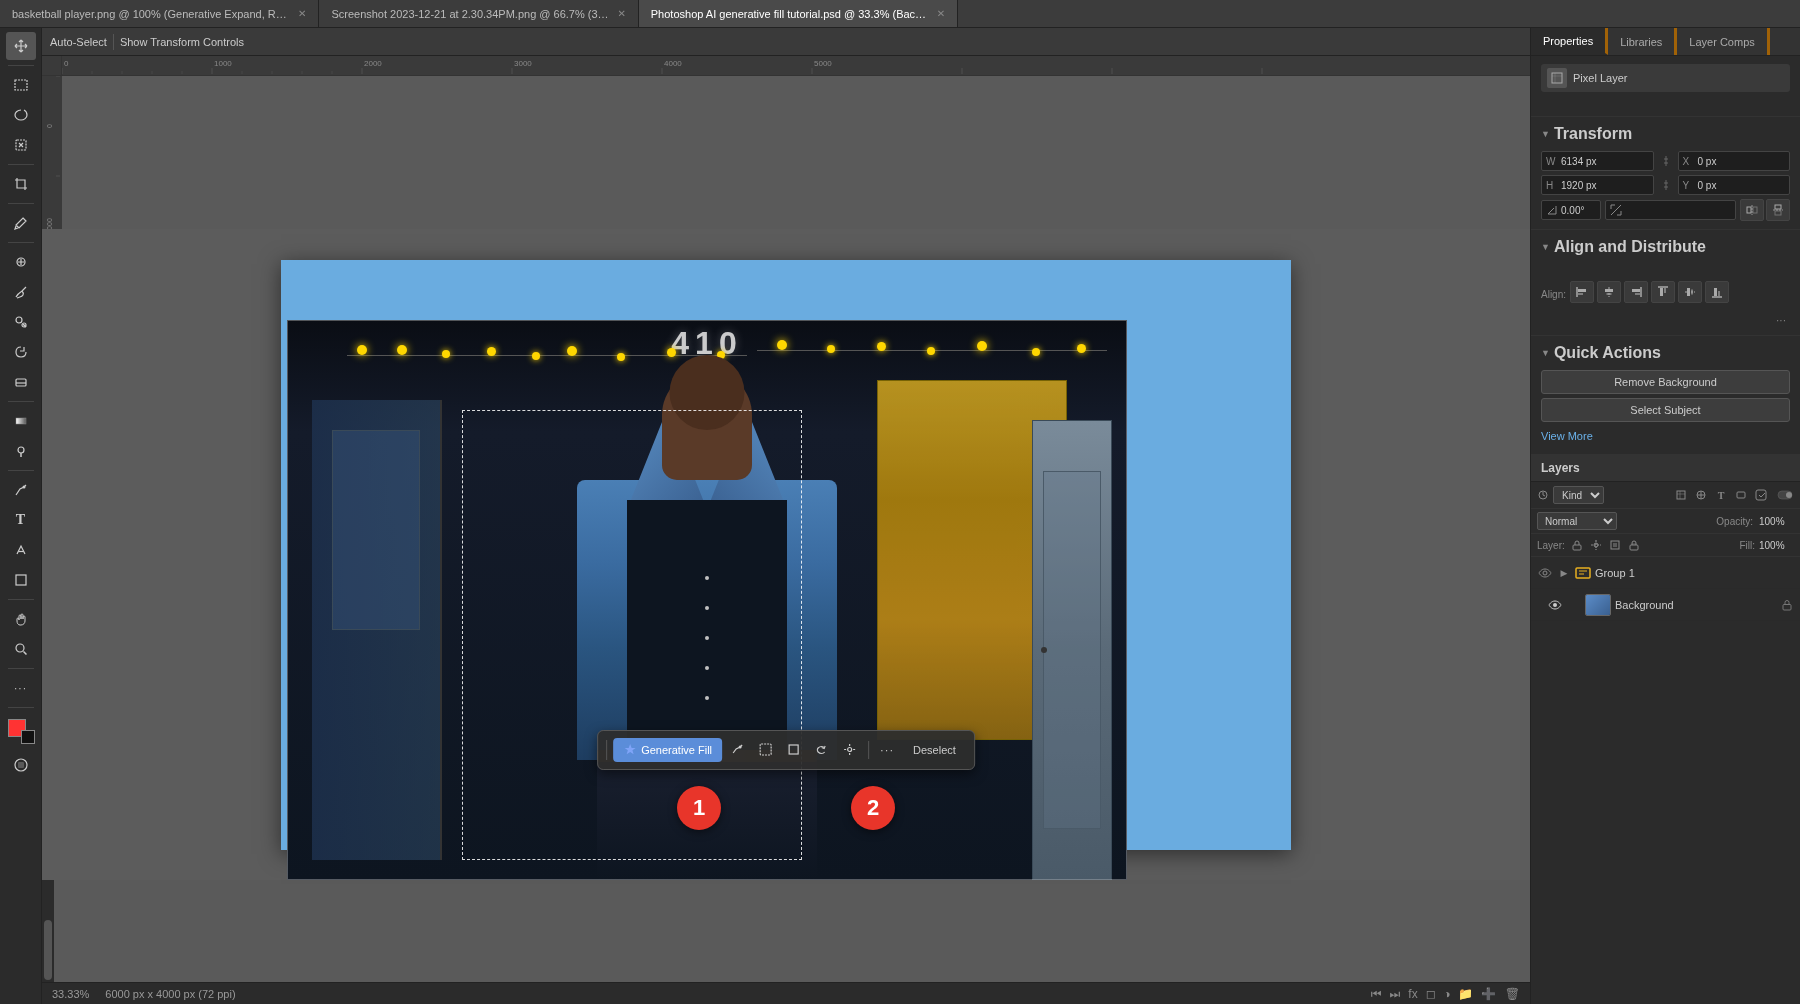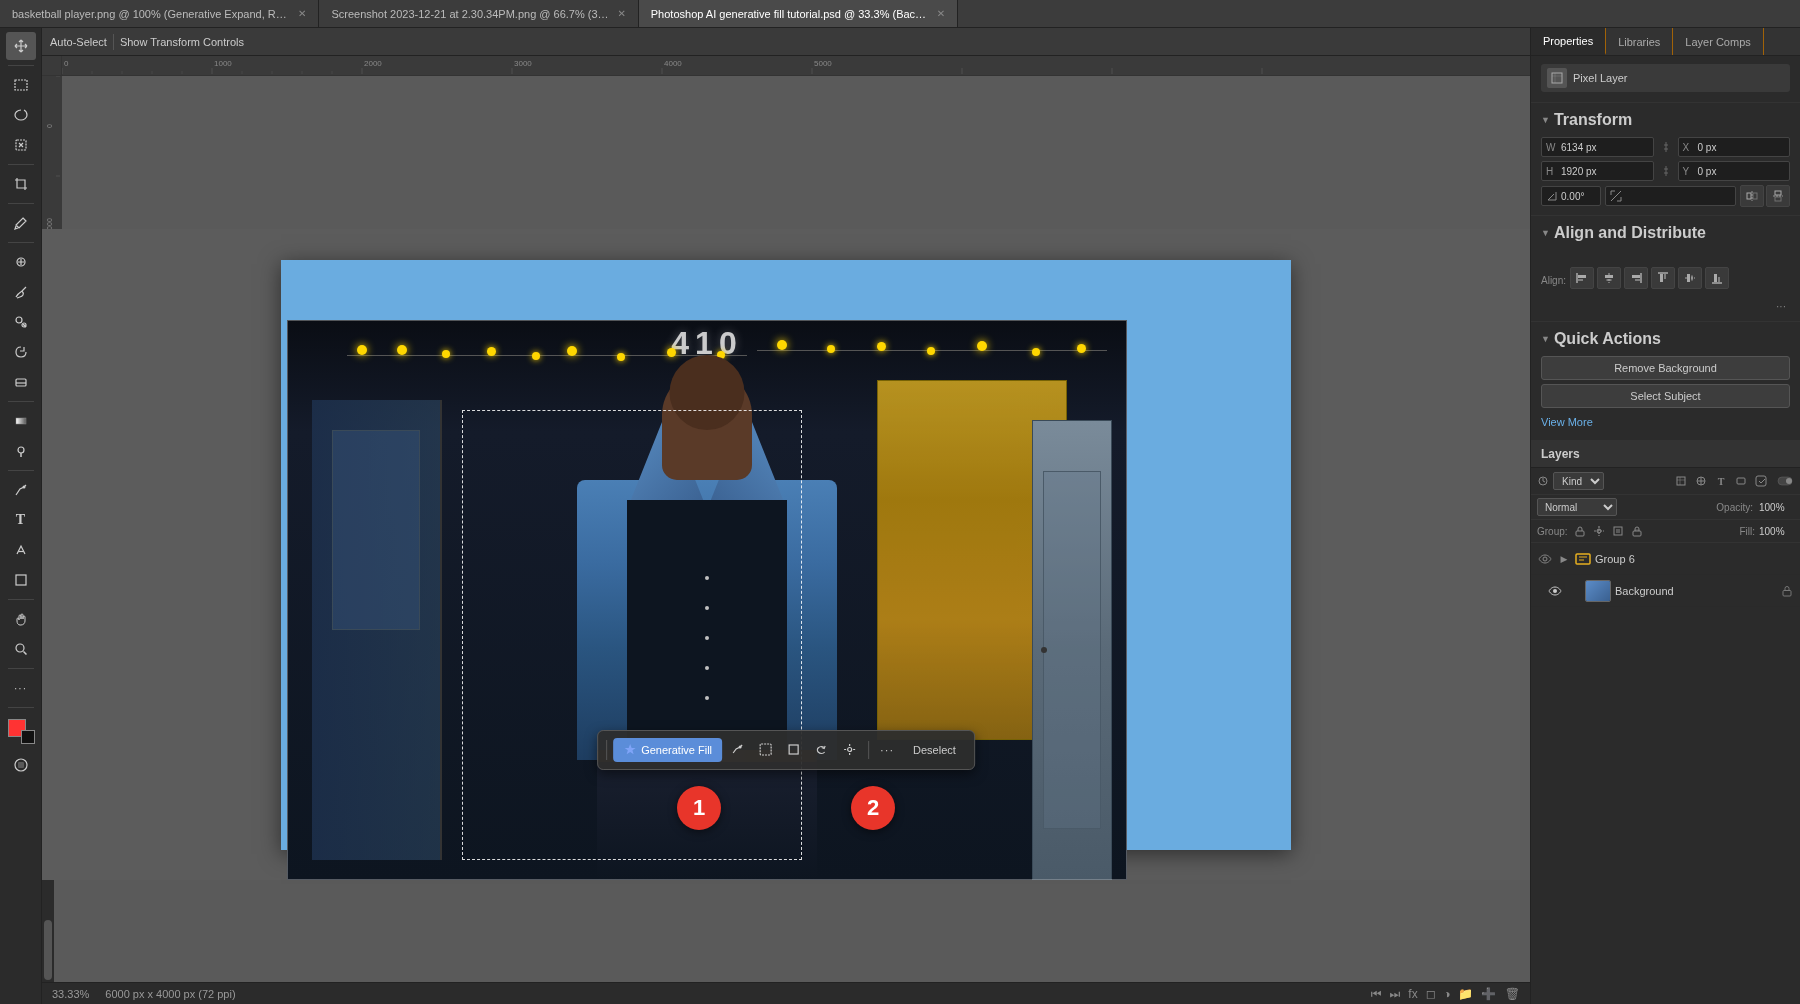--- a/index.html
+++ b/index.html
@@ -303,21 +303,21 @@
       border-bottom: 1px solid #222;
       height: 28px;
     }
     .panel-tab {
       padding: 0 12px;
       display: flex;
       align-items: center;
       font-size: 11px;
       cursor: pointer;
       color: #aaa;
-      border-right: 1px solid #a16207;
+      border-right: 3px solid #a16207;
     }
     .panel-tab.active {
       background: #2b2b2b;
       color: #fff;
       border-bottom: 2px solid #2b2b2b;
     }
 
     
     .panel-section {
       padding: 8px 10px;
@@ -342,21 +342,21 @@
     }
 
     
     .pixel-layer-row {
       display: flex;
       align-items: center;
       gap: 6px;
       padding: 4px 6px;
       background: #3a3a3a;
       border-radius: 3px;
-      margin-bottom: 2px;
+      margin-bottom: 16px;
     }
     .pixel-layer-icon {
       width: 20px;
       height: 20px;
       background: #555;
       border-radius: 2px;
       display: flex;
       align-items: center;
       justify-content: center;
       font-size: 10px;
@@ -1223,21 +1223,21 @@
 
       <div class="layers-blend-row">
         <select class="blend-select">
           <option>Normal</option>
         </select>
         <span class="opacity-label">Opacity:</span>
         <span class="opacity-value">100%</span>
       </div>
 
       <div class="layers-lock-row">
-        <span class="lock-label">Group:</span>
+        <span class="lock-label">Layer:</span>
         <div class="lock-icons">
           <div class="lock-icon">
             <svg width="12" height="12" viewBox="0 0 12 12" fill="none">
                 <rect x="2" y="6" width="8" height="5" rx="1" stroke="#888" stroke-width="1"></rect>
                 <path d="M4 6V4a2 2 0 014 0v2" stroke="#888" stroke-width="1"></path>
               </svg>
           </div>
           <div class="lock-icon">
             <svg width="12" height="12" viewBox="0 0 12 12" fill="none">
                 <path d="M6 1v10M1 6h10" stroke="#888" stroke-width="1.2" stroke-dasharray="2,1"></path>
@@ -1271,21 +1271,21 @@
         </div>
         <div class="layer-expand">
           <span style="color:#888;font-size:9px;">▶</span>
         </div>
         <div class="layer-thumb-group">
           <svg width="16" height="16" viewBox="0 0 16 16" fill="none">
               <rect x="1" y="3" width="14" height="10" rx="1" stroke="#e8b020" stroke-width="1.5" fill="none"></rect>
               <path d="M4 6h8M4 9h5" stroke="#e8b020" stroke-width="1"></path>
             </svg>
         </div>
-        <span class="layer-name">Group 6</span>
+        <span class="layer-name">Group 1</span>
       </div>
 
       <div class="layer-item" style="padding-left:16px;">
         <div class="layer-visibility">
           <svg width="14" height="10" viewBox="0 0 14 10" fill="none">
               <path d="M7 1C3 1 1 5 1 5s2 4 6 4 6-4 6-4-2-4-6-4z" stroke="#ccc" stroke-width="1"></path>
               <circle cx="7" cy="5" r="2" fill="#ccc"></circle>
             </svg>
         </div>
         <div style="width:14px;"></div>

